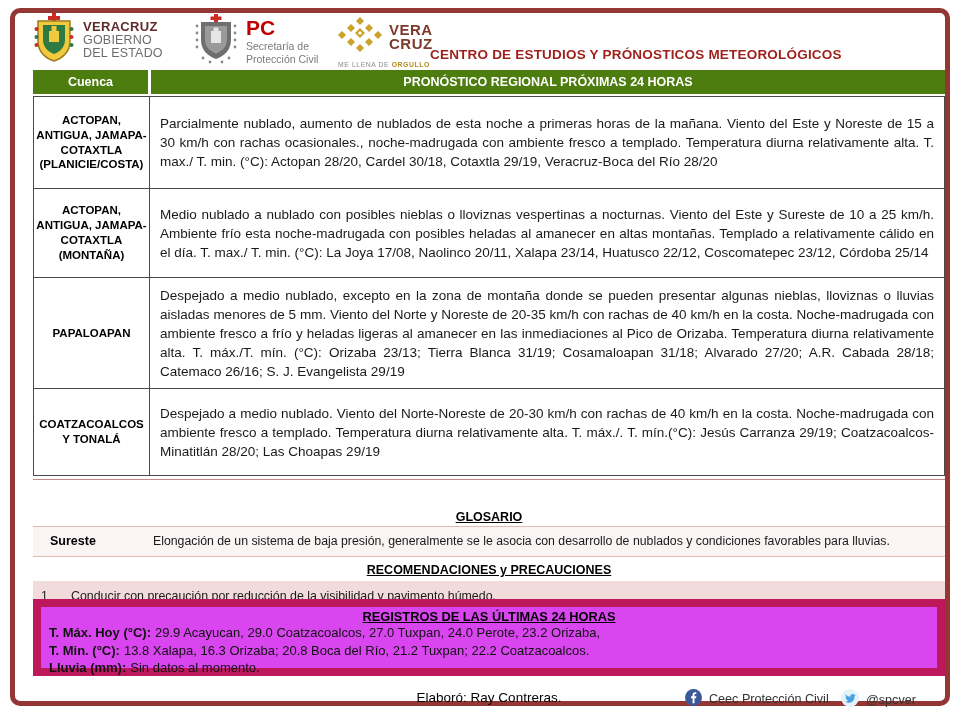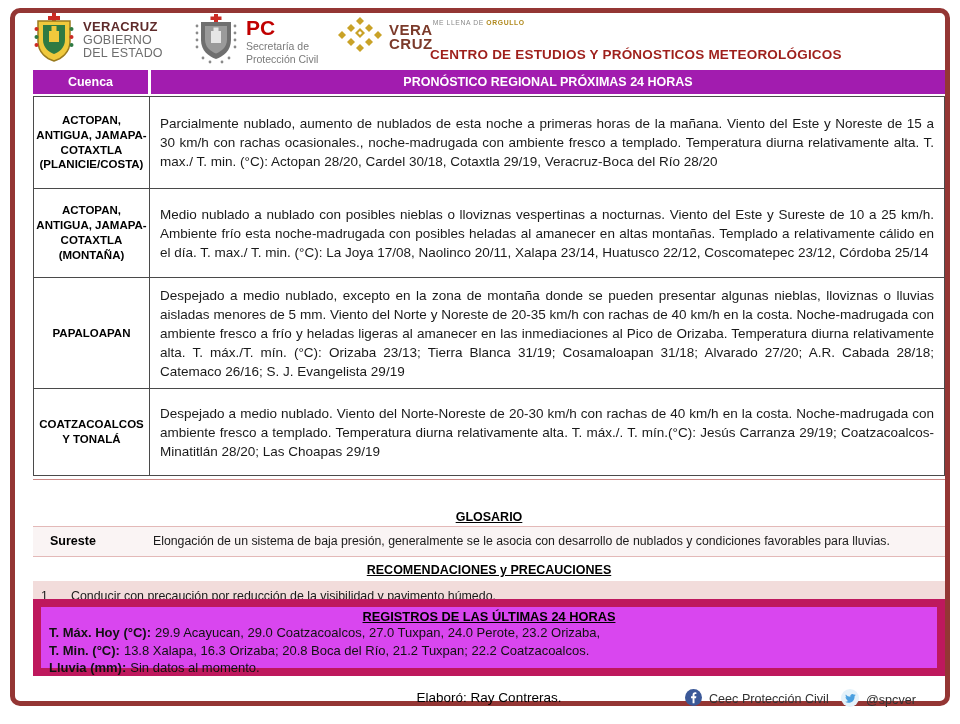--- a/index.html
+++ b/index.html
@@ -11,32 +11,32 @@
   
   .logo-group { position:absolute; display:flex; align-items:center; }
   .gov-logo { left:33px; top:13px; gap:8px; }
   .gov-text { line-height:1.05; }
   .gov-name { font-size:13px; font-weight:bold; color:#5E2A2A; letter-spacing:.3px; }
   .gov-sub  { font-size:12.5px; color:#6d6d6d; letter-spacing:.2px; }
   .pc-logo { left:193px; top:14px; gap:7px; }
   .pc-abbr { font-size:21px; font-weight:bold; color:#C00000; line-height:1; }
   .pc-sub  { font-size:10.5px; color:#7a7a7a; line-height:1.2; margin-top:2px; }
   .vc-logo { left:338px; top:16px; }
-  .vc-col { display:flex; }
+  .vc-col { display:flex; flex-direction:column; }
   .vc-row { display:flex; align-items:center; gap:7px; }
   .vc-words { font-size:15px; font-weight:bold; color:#7B3A2A; line-height:.95; letter-spacing:.5px; }
   .vc-tagline { font-size:6.8px; color:#8a8a8a; letter-spacing:.6px; margin-top:3px; }
   .vc-tagline b { color:#B08A1E; }
   .center-title { position:absolute; left:430px; top:47px; font-size:13.5px; font-weight:bold;
                   color:#9E1F1B; letter-spacing:.2px; }
 
   
   .ftable { position:absolute; left:33px; top:70px; width:912px; }
   .thead { display:flex; height:24px; margin-bottom:3px; }
-  .th { background:#a21caf; color:#fff; font-weight:bold; font-size:12.5px;
+  .th { background:#4d7c0f; color:#fff; font-weight:bold; font-size:12.5px;
         display:flex; align-items:center; justify-content:center; }
   .th-cuenca { width:115px; margin-right:3px; }
   .th-pron { flex:1; }
   .trow { display:flex; border:1px solid #4a4a4a; margin-top:-1px; background:#fff; }
   .r1{height:93px}.r2{height:90px}.r3{height:112px}.r4{height:88px}
   .td-label { flex:0 0 116px; border-right:1px solid #4a4a4a; display:flex; align-items:center;
               justify-content:center; text-align:center; font-weight:bold; font-size:11.5px;
               line-height:1.3; padding:2px; color:#000; }
   .td-text { flex:1; display:flex; align-items:center; padding:6px 10px; overflow:hidden; }
   .jtext { width:100%; font-size:13.5px; line-height:19px; text-align:justify; color:#1a1a1a; }

